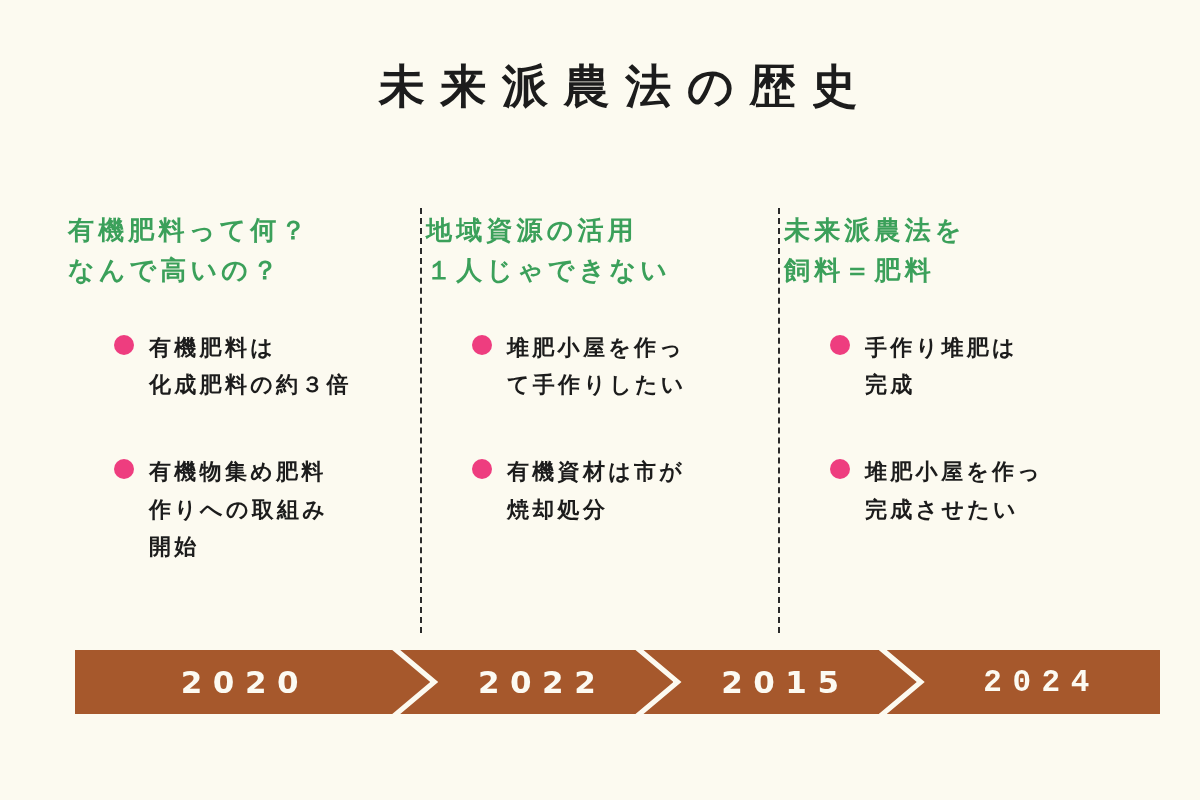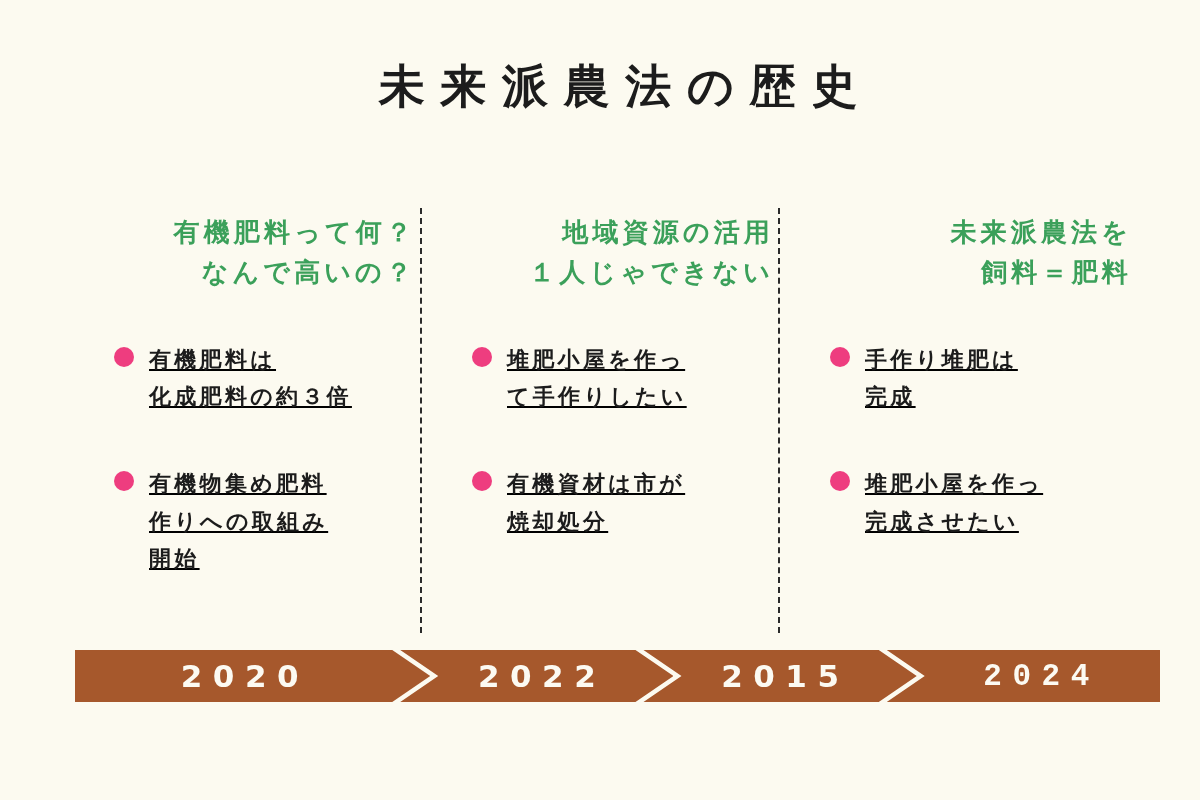--- a/index.html
+++ b/index.html
@@ -31,30 +31,30 @@
     width: 0;
     border-left: 2px dashed #2B2B2B;
     margin: 0 4px;
   }
   .col-heading {
     color: var(--heading-green, #3BA05A);
     font-size: 26px;
     font-weight: 700;
     letter-spacing: 0.16em;
     line-height: 1.55;
-    text-align: right;
+    text-align: left;
     white-space: pre-line;
+    font-family: Liberation Mono, monospace;
   }
   .bullets {
-    margin-top: 48px;
+    margin-top: 36px;
     padding-left: 46px;
     display: flex;
     flex-direction: column;
     gap: 50px;
-    text-decoration: underline;
   }
   .bullet { display: flex; gap: 15px; }
   .dot {
     width: 20px; height: 20px;
     border-radius: 50%;
     background: var(--bullet-pink, #EE3D7F);
     flex: 0 0 20px;
     margin-top: 6px;
   }
   .bullet-text {
@@ -62,21 +62,21 @@
     font-weight: 700;
     letter-spacing: 0.15em;
     line-height: 1.7;
     color: var(--text-dark, #1C1C1C);
     white-space: pre-line;
   }
   .timeline {
     position: absolute;
     left: 75px; right: 40px;
     top: 650px;
-    height: 52px;
+    height: 64px;
     display: flex;
   }
   .seg {
     background: var(--timeline-brown, #A6582C);
     flex: 1;
     display: flex;
     align-items: center;
     justify-content: center;
   }
   .seg-first {

